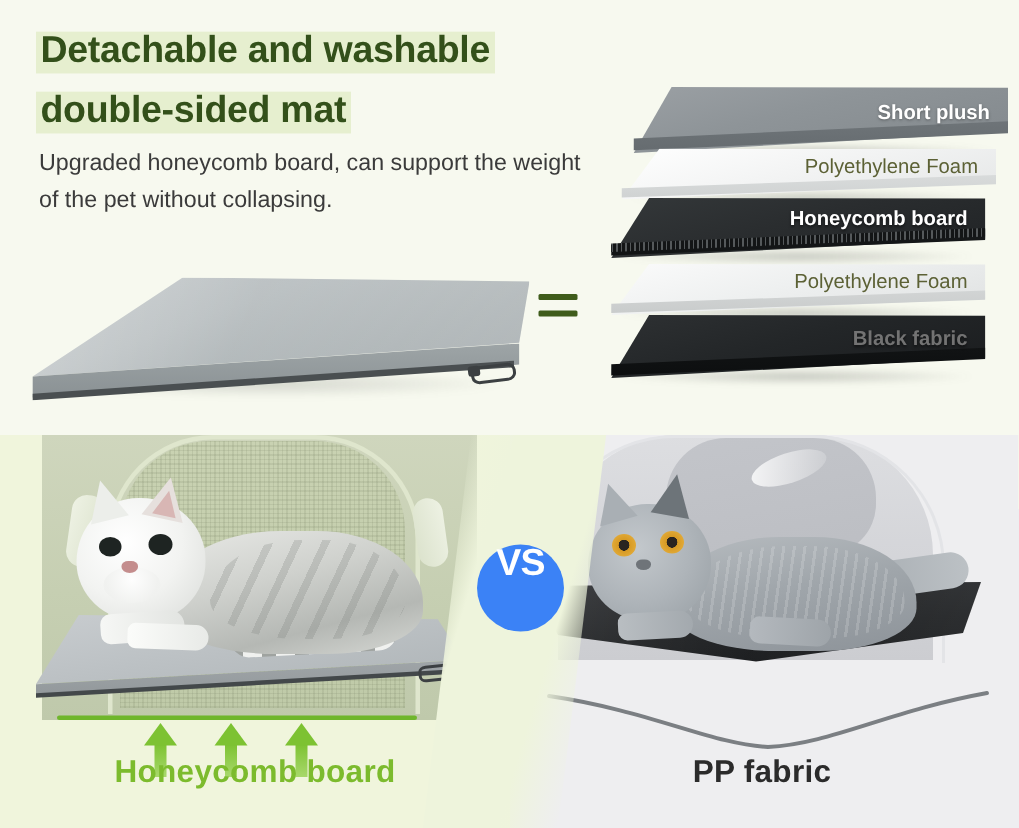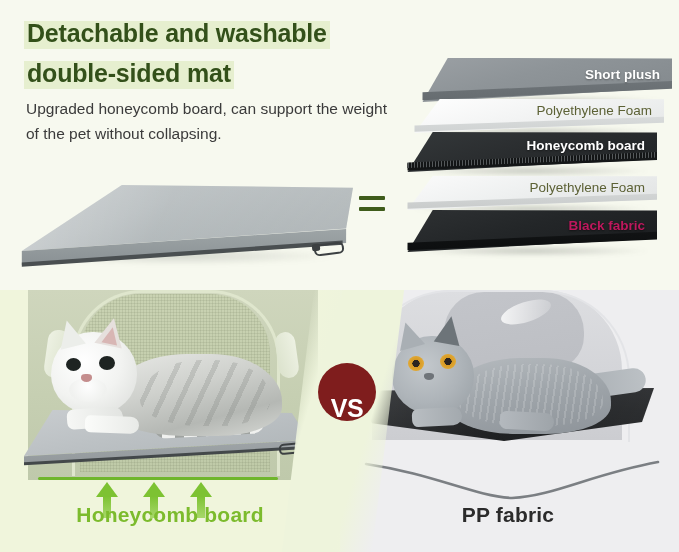--- a/index.html
+++ b/index.html
@@ -227,21 +227,21 @@
   }
   #layer-3 .face-edge { background: linear-gradient(to bottom, #dcdede, #c8cbcb); }
   #layer-3 .label { color: #5c6135; font-weight: normal; top: 3px; }
 
   
   #layer-4 { left: 7px; top: 152px; height: 42px; }
   #layer-4 .face-top {
     background: linear-gradient(165deg, #2e3133 0%, #232628 45%, #1a1c1e 100%);
   }
   #layer-4 .face-edge { background: linear-gradient(to bottom, #17191a, #0c0e0f); }
-  #layer-4 .label { color: #be185d; font-weight: bold; text-shadow: 0 1px 2px rgba(0,0,0,0.5); top: 7px; }
+  #layer-4 .label { color: #737373; font-weight: bold; text-shadow: 0 1px 2px rgba(0,0,0,0.5); top: 7px; }
 
   
   #bottom-section {
     position: absolute;
     left: 0; top: 290px;
     width: 679px; height: 262px;
     overflow: hidden;
     background: #f1f4e4;
   }
 
@@ -666,23 +666,23 @@
     color: #2b2b2b;
     letter-spacing: 0.2px;
   }
 
   
   #vs-badge {
     position: absolute;
     left: 318px; top: 363px;
     width: 58px; height: 58px;
     border-radius: 50%;
-    background: #7f1d1d;
+    background: #3b82f6;
     display: flex;
-    align-items: flex-end;
+    align-items: flex-start;
     justify-content: center;
     z-index: 10;
   }
   #vs-badge span {
     color: #ffffff;
     font-size: 25px;
     font-weight: bold;
     letter-spacing: -0.5px;
     line-height: 1;
   }

